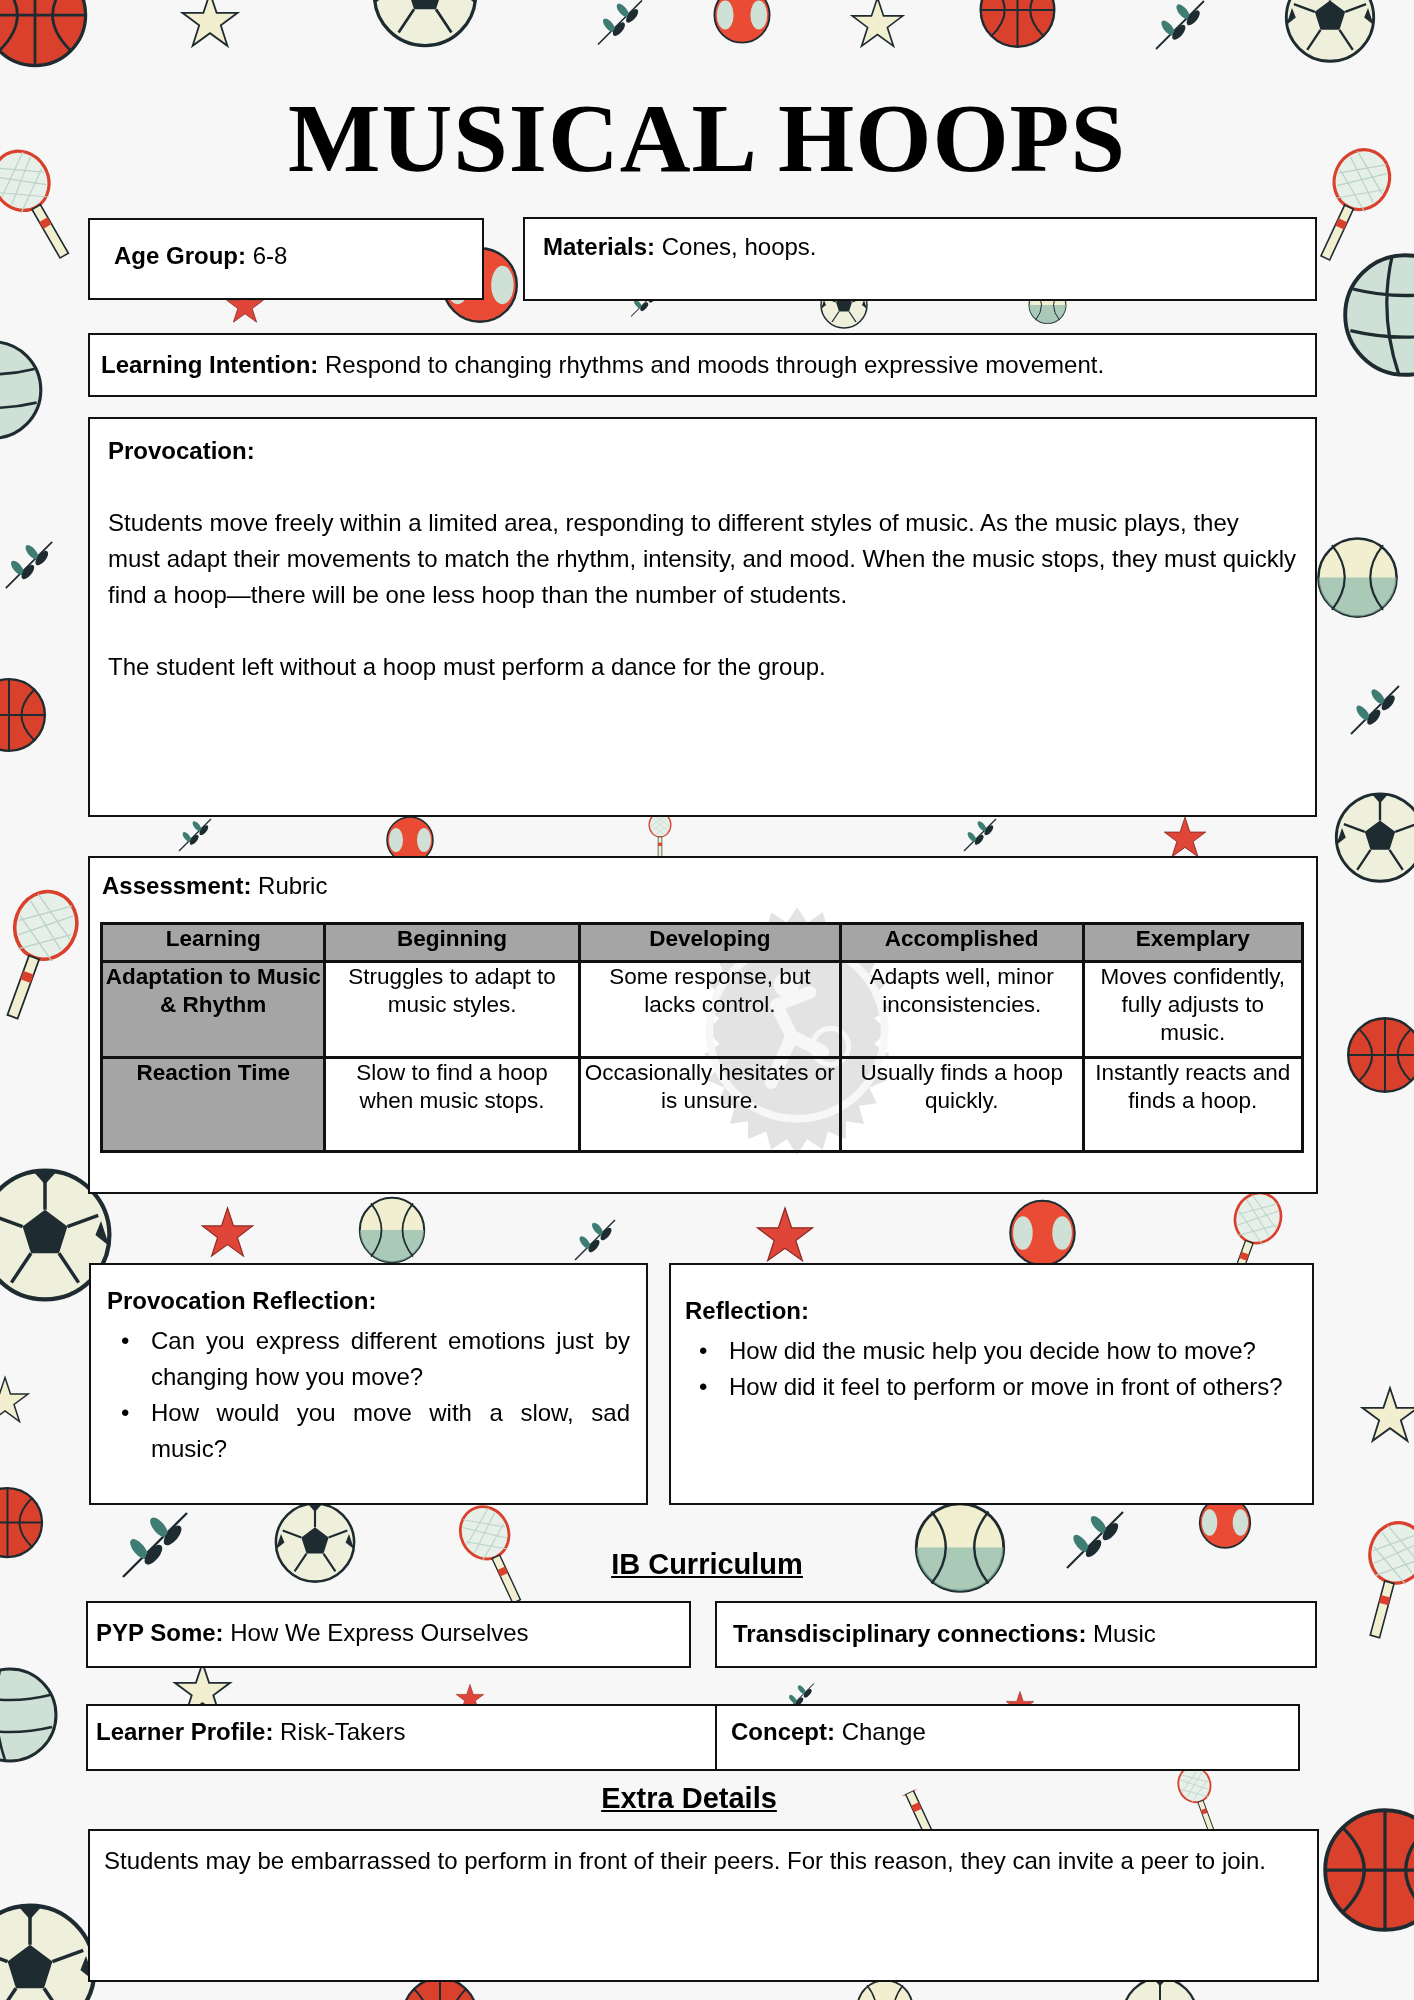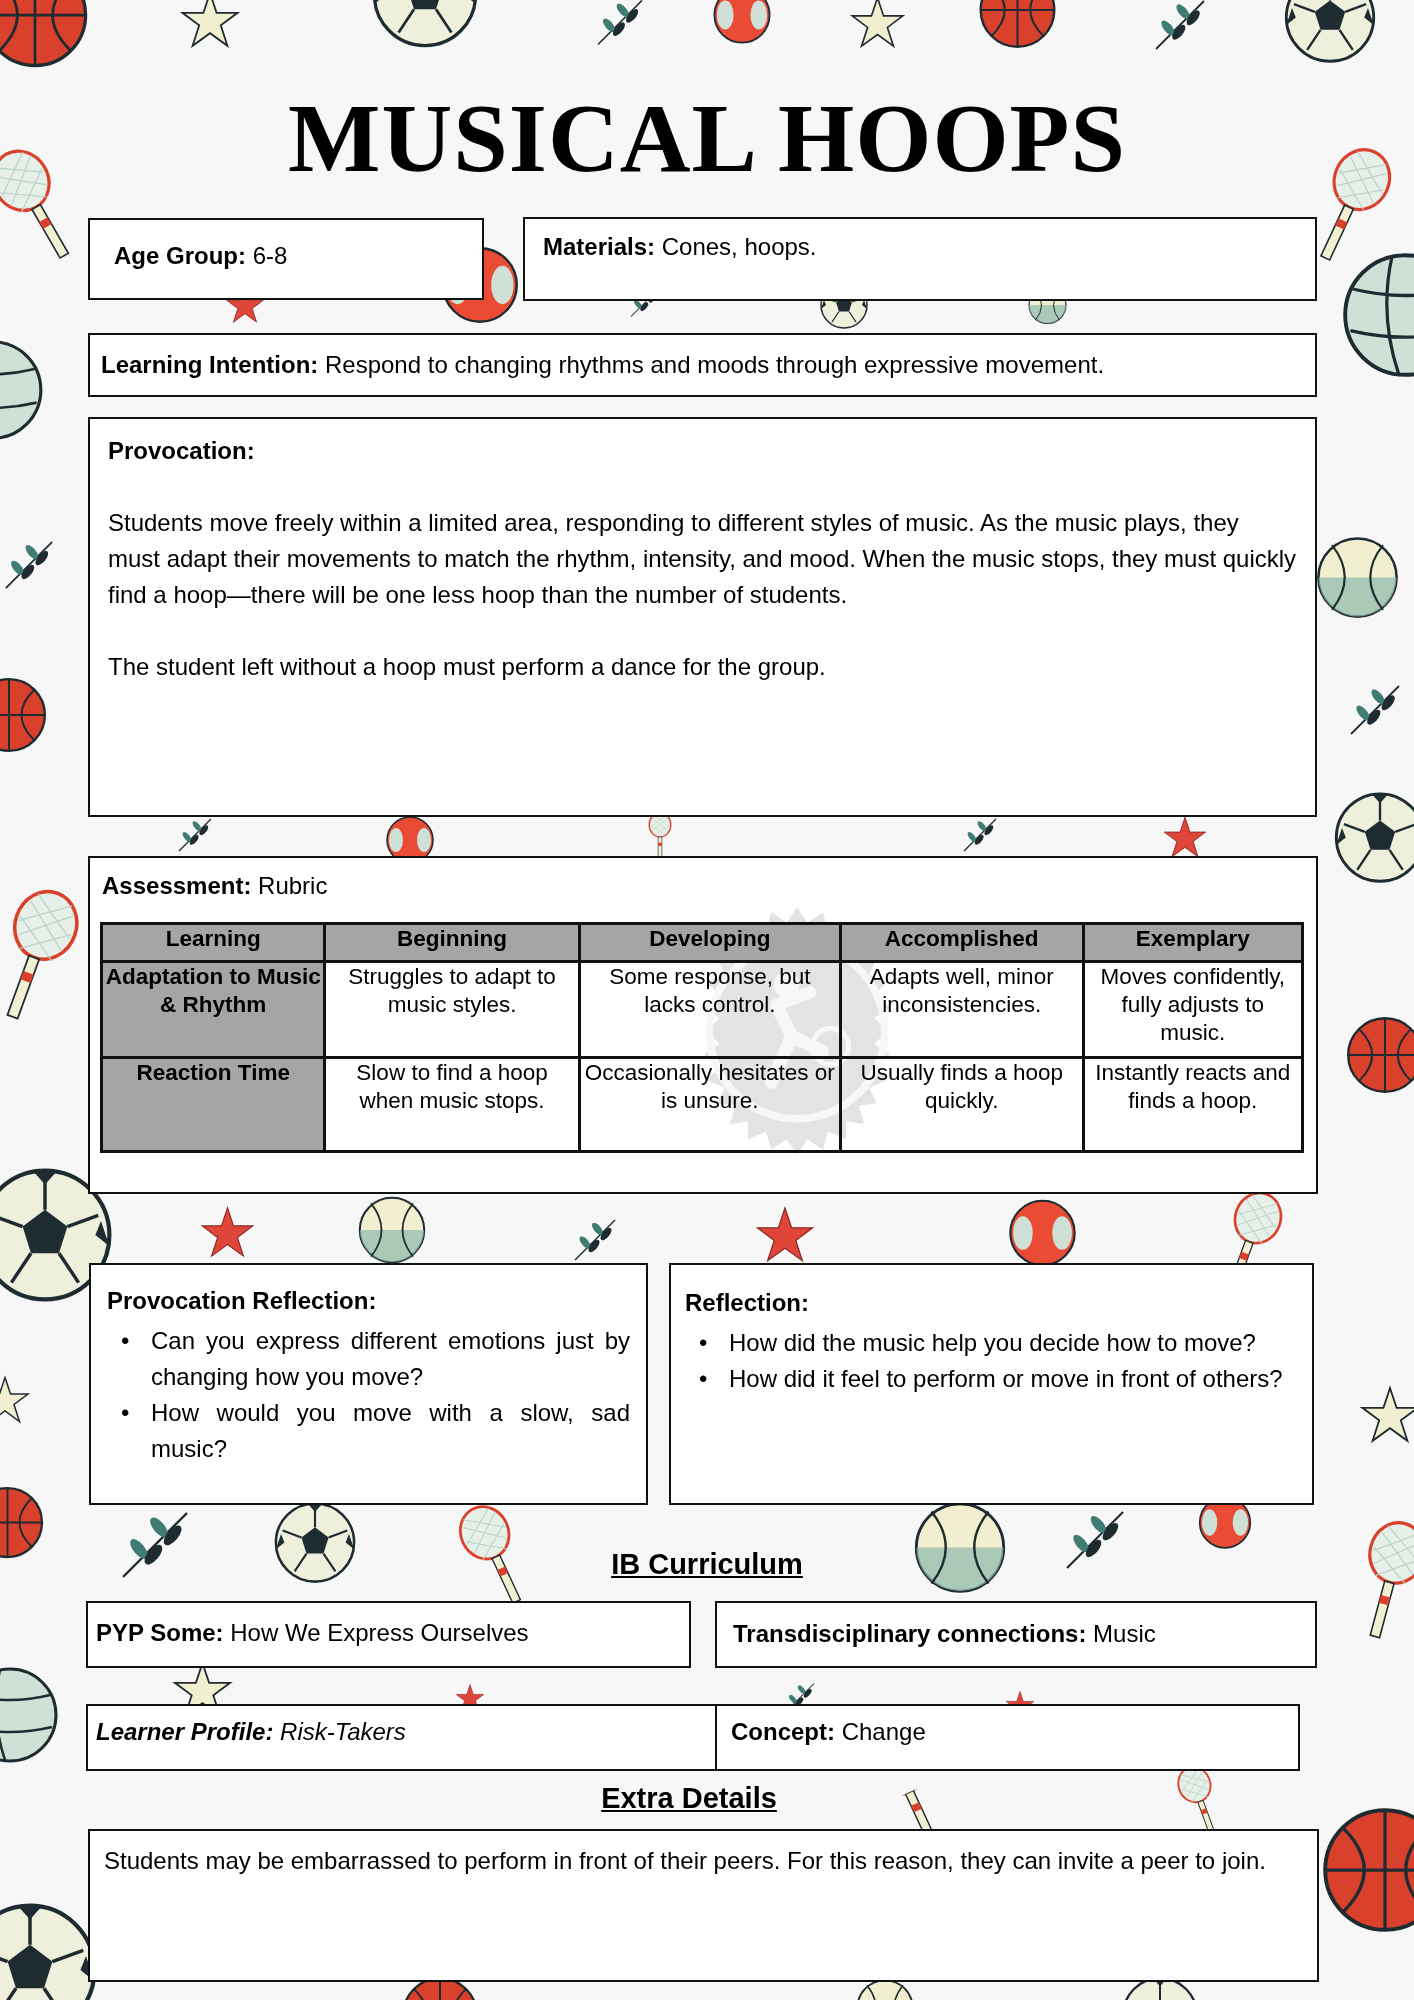--- a/index.html
+++ b/index.html
@@ -48,36 +48,36 @@
   table.rubric td.crit { background: #a5a5a5; font-weight: bold; }
   table.rubric td { background: transparent; }
   table.rubric tr.r1 td { height: 96px; }
   table.rubric tr.r2 td { height: 94px; }
   .watermark {
     position: absolute; left: 578px; top: 44px; width: 258px; height: 258px;
     opacity: 0.5; z-index: 0; pointer-events: none;
   }
 
   #provocation { left: 89px; top: 1263px; width: 559px; height: 242px; padding: 18px 16px; font-size: 24px; line-height: 36px; }
-  #reflection { left: 669px; top: 1263px; width: 645px; height: 242px; padding: 20px 14px; font-size: 24px; line-height: 36px; }
+  #reflection { left: 669px; top: 1263px; width: 645px; height: 242px; padding: 28px 14px; font-size: 24px; line-height: 36px; }
   ul.q { list-style: none; margin-top: 4px; }
   ul.q li { position: relative; padding-left: 44px; }
   ul.q li::before { content: "\2022"; position: absolute; left: 14px; top: 0; font-size: 24px; }
   #provocation ul.q li { text-align: justify; }
 
   .section-heading {
     position: absolute; left: 0; width: 1414px; text-align: center;
     font-weight: bold; font-size: 29px; text-decoration: underline; z-index: 2;
   }
   #ib-heading { top: 1548px; }
   #extra-heading { top: 1782px; left: -18px; }
 
   #pyp { left: 86px; top: 1601px; width: 605px; height: 67px; padding: 12px 8px; font-size: 24px; }
   #transdisc { left: 715px; top: 1601px; width: 602px; height: 67px; padding: 13px 16px; font-size: 24px; }
-  #learner { left: 86px; top: 1704px; width: 691px; height: 67px; padding: 8px 8px; font-size: 24px; font-style: italic; }
+  #learner { left: 86px; top: 1704px; width: 691px; height: 67px; padding: 8px 8px; font-size: 24px; }
   #concept { left: 715px; top: 1704px; width: 585px; height: 67px; padding: 8px 14px; font-size: 24px; }
   #extra { left: 88px; top: 1829px; width: 1231px; height: 153px; padding: 12px 14px; font-size: 24px; line-height: 36px; }
 </style>
 </head>
 <body>
 
 <svg width="0" height="0" style="position:absolute">
   <defs>
     <g id="basketball">
       <circle cx="50" cy="50" r="46" fill="#d9412c" stroke="#1e2b30" stroke-width="3"></circle>

